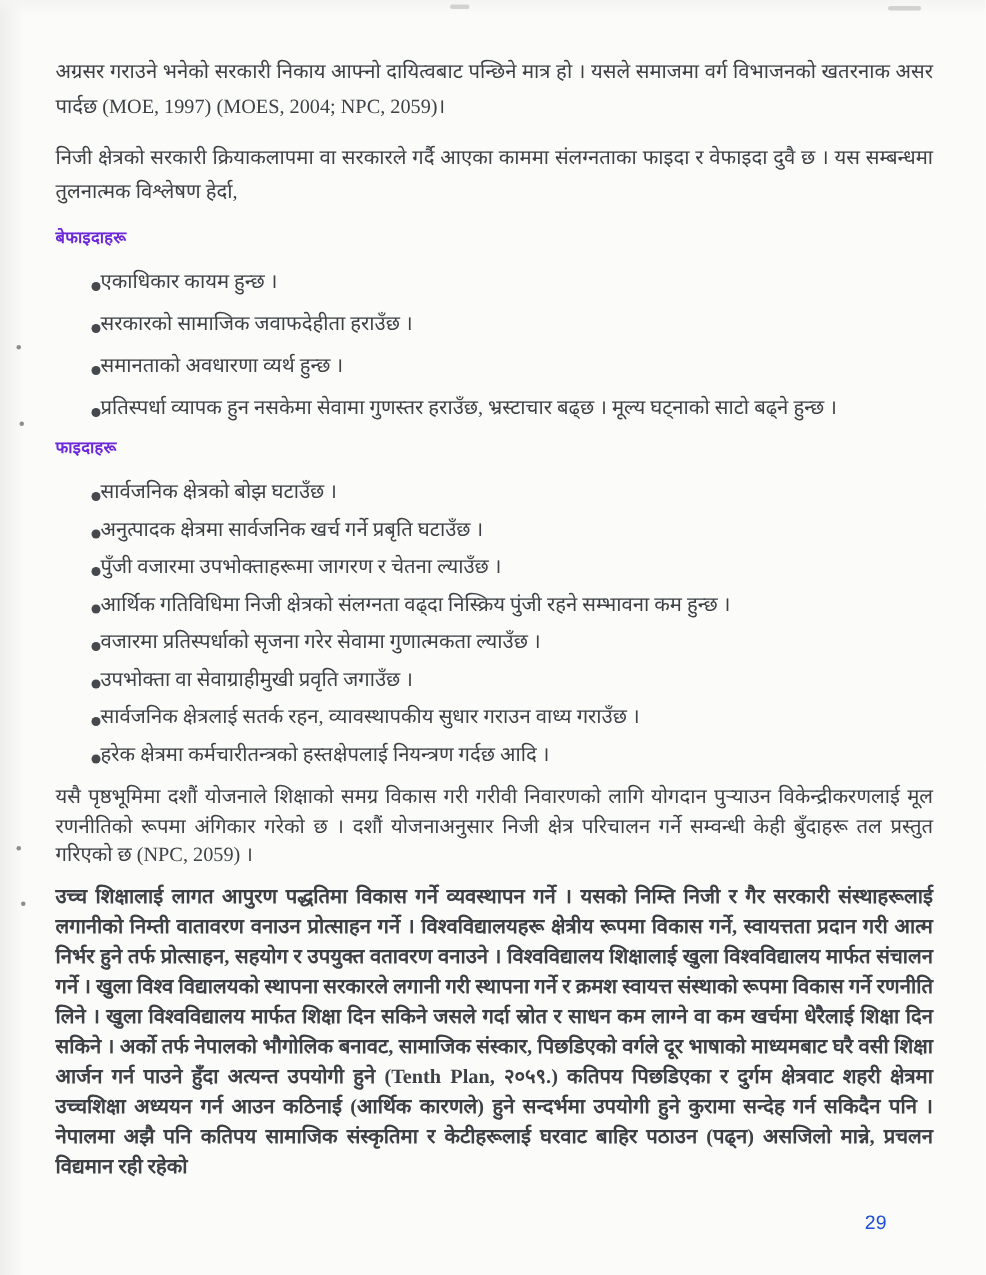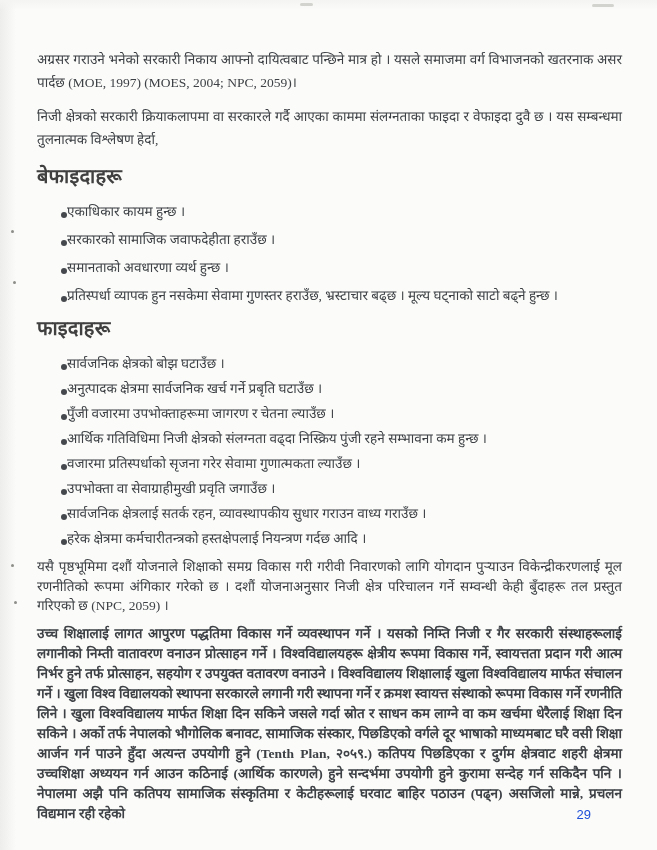--- a/index.html
+++ b/index.html
@@ -24,32 +24,32 @@
   }
   .edge-top {
     position: absolute; left: 0; top: 0; right: 0; height: 10px;
     background: linear-gradient(to bottom, #f4f4f2, rgba(251,251,249,0));
     pointer-events: none;
   }
   .content {
     position: absolute;
     left: 37px;
     right: 35px;
-    top: 48px;
+    top: 36px;
   }
   .para {
     font-size: 13.5px;
     line-height: 23px;
     text-align: justify;
     margin: 0 0 11px 0;
   }
   .section-heading {
-    font-size: 20px;
+    font-size: 11px;
     font-weight: bold;
-    color: #404040;
+    color: #6d28d9;
     margin: 6px 0 12px 0;
     letter-spacing: 0.2px;
   }
   ul.bullet-list {
     list-style: none;
     margin: 0 0 8px 0;
     padding: 0 0 0 24px;
   }
   ul.bullet-list li {
     display: flex;

